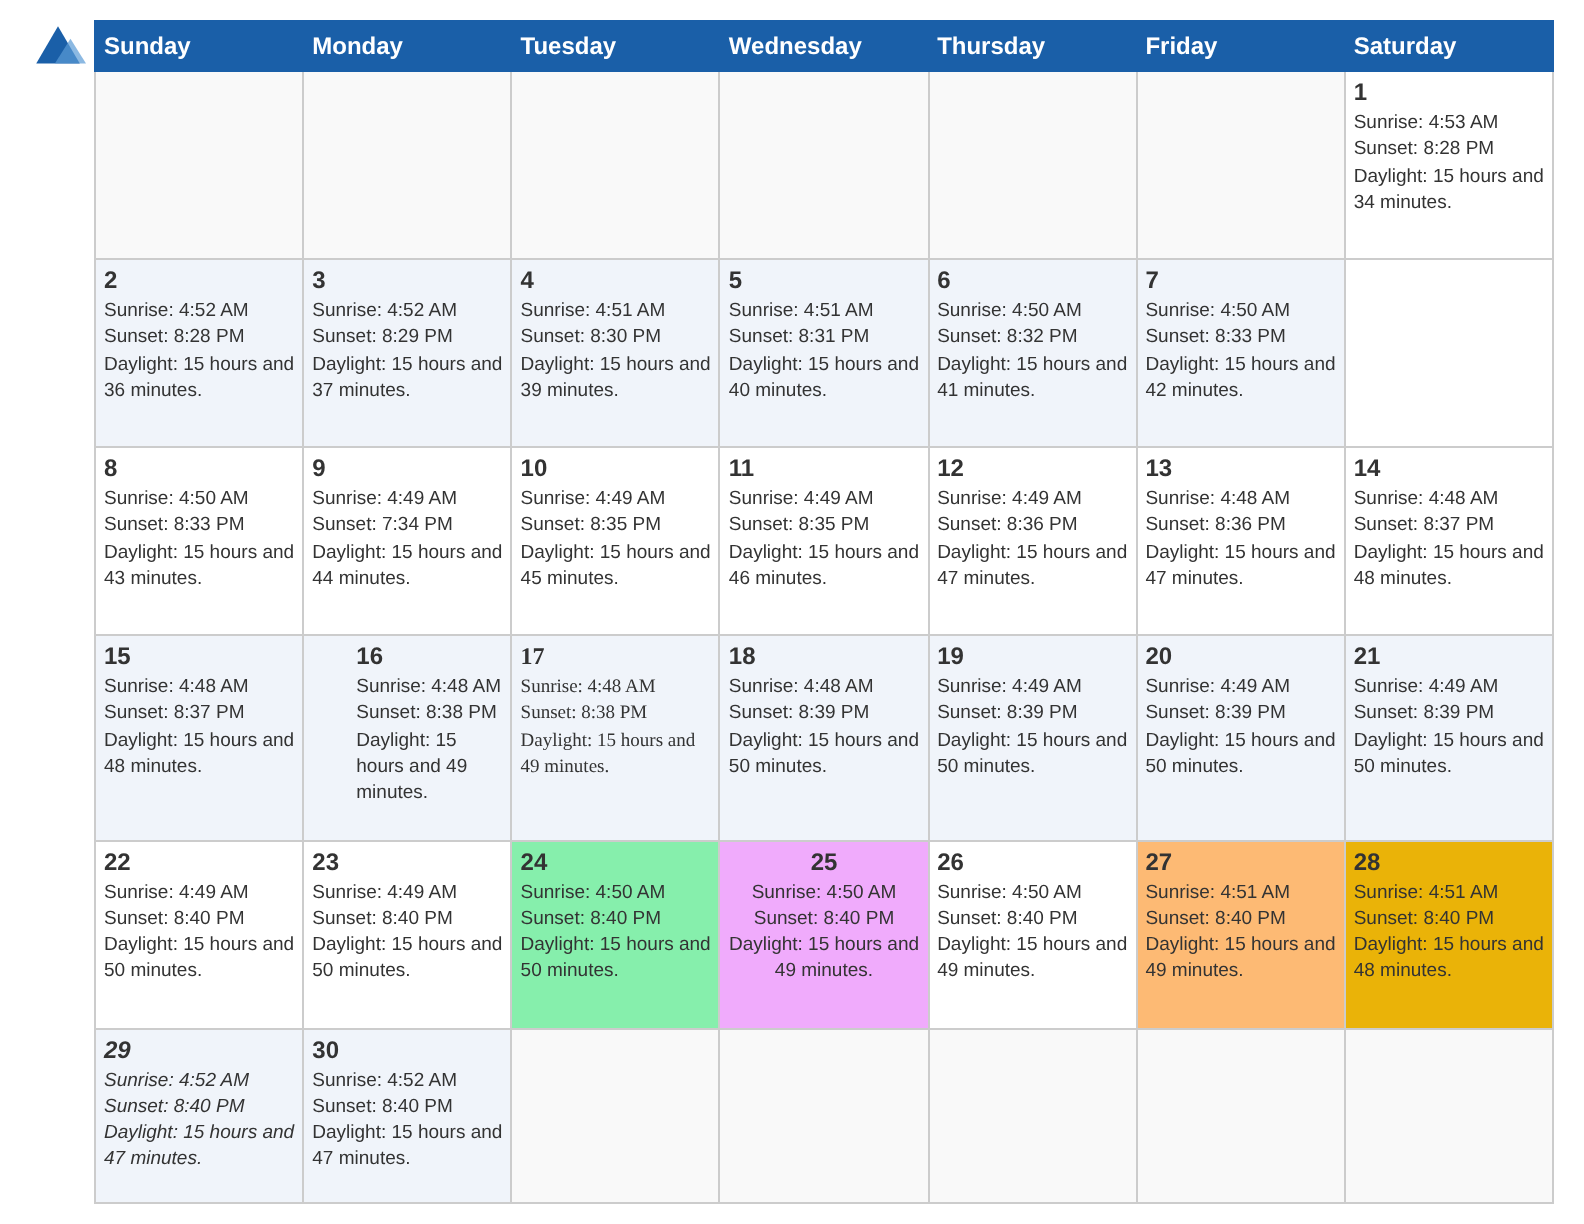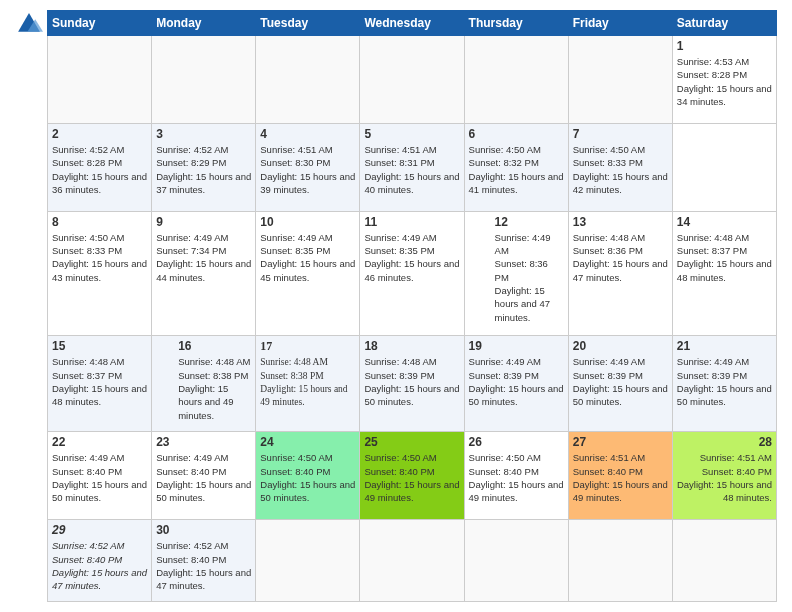--- a/index.html
+++ b/index.html
@@ -231,21 +231,21 @@
           </div>
         </td>
           <td style="background: rgb(255, 255, 255);">
           <span class="day-num">11</span>
           <div class="day-info">
             <span>Sunrise: 4:49 AM</span><br>
             <span>Sunset: 8:35 PM</span><br>
             <span>Daylight: 15 hours and 46 minutes.</span>
           </div>
         </td>
-          <td style="background: rgb(255, 255, 255); padding-left: 30px;">
+          <td style="background: rgb(255, 255, 255);">
           <span class="day-num">12</span>
           <div class="day-info">
             <span>Sunrise: 4:49 AM</span><br>
             <span>Sunset: 8:36 PM</span><br>
             <span>Daylight: 15 hours and 47 minutes.</span>
           </div>
         </td>
           <td style="background: rgb(255, 255, 255);">
           <span class="day-num">13</span>
           <div class="day-info">
@@ -339,21 +339,21 @@
           </div>
         </td>
           <td style="background: #86efac;">
           <span class="day-num">24</span>
           <div class="day-info">
             <span>Sunrise: 4:50 AM</span><br>
             <span>Sunset: 8:40 PM</span><br>
             <span>Daylight: 15 hours and 50 minutes.</span>
           </div>
         </td>
-          <td style="background: #84cc16;">
+          <td style="background: #f0abfc; text-align: center;">
           <span class="day-num">25</span>
           <div class="day-info">
             <span>Sunrise: 4:50 AM</span><br>
             <span>Sunset: 8:40 PM</span><br>
             <span>Daylight: 15 hours and 49 minutes.</span>
           </div>
         </td>
           <td style="background: rgb(255, 255, 255);">
           <span class="day-num">26</span>
           <div class="day-info">
@@ -363,21 +363,21 @@
           </div>
         </td>
           <td style="background: #fdba74;">
           <span class="day-num">27</span>
           <div class="day-info">
             <span>Sunrise: 4:51 AM</span><br>
             <span>Sunset: 8:40 PM</span><br>
             <span>Daylight: 15 hours and 49 minutes.</span>
           </div>
         </td>
-          <td style="background: #bef264; text-align: right;">
+          <td style="background: #eab308;">
           <span class="day-num">28</span>
           <div class="day-info">
             <span>Sunrise: 4:51 AM</span><br>
             <span>Sunset: 8:40 PM</span><br>
             <span>Daylight: 15 hours and 48 minutes.</span>
           </div>
         </td>
         </tr>
         <tr class="last-row">
           <td style="background: rgb(240, 244, 250); font-style: italic;">

